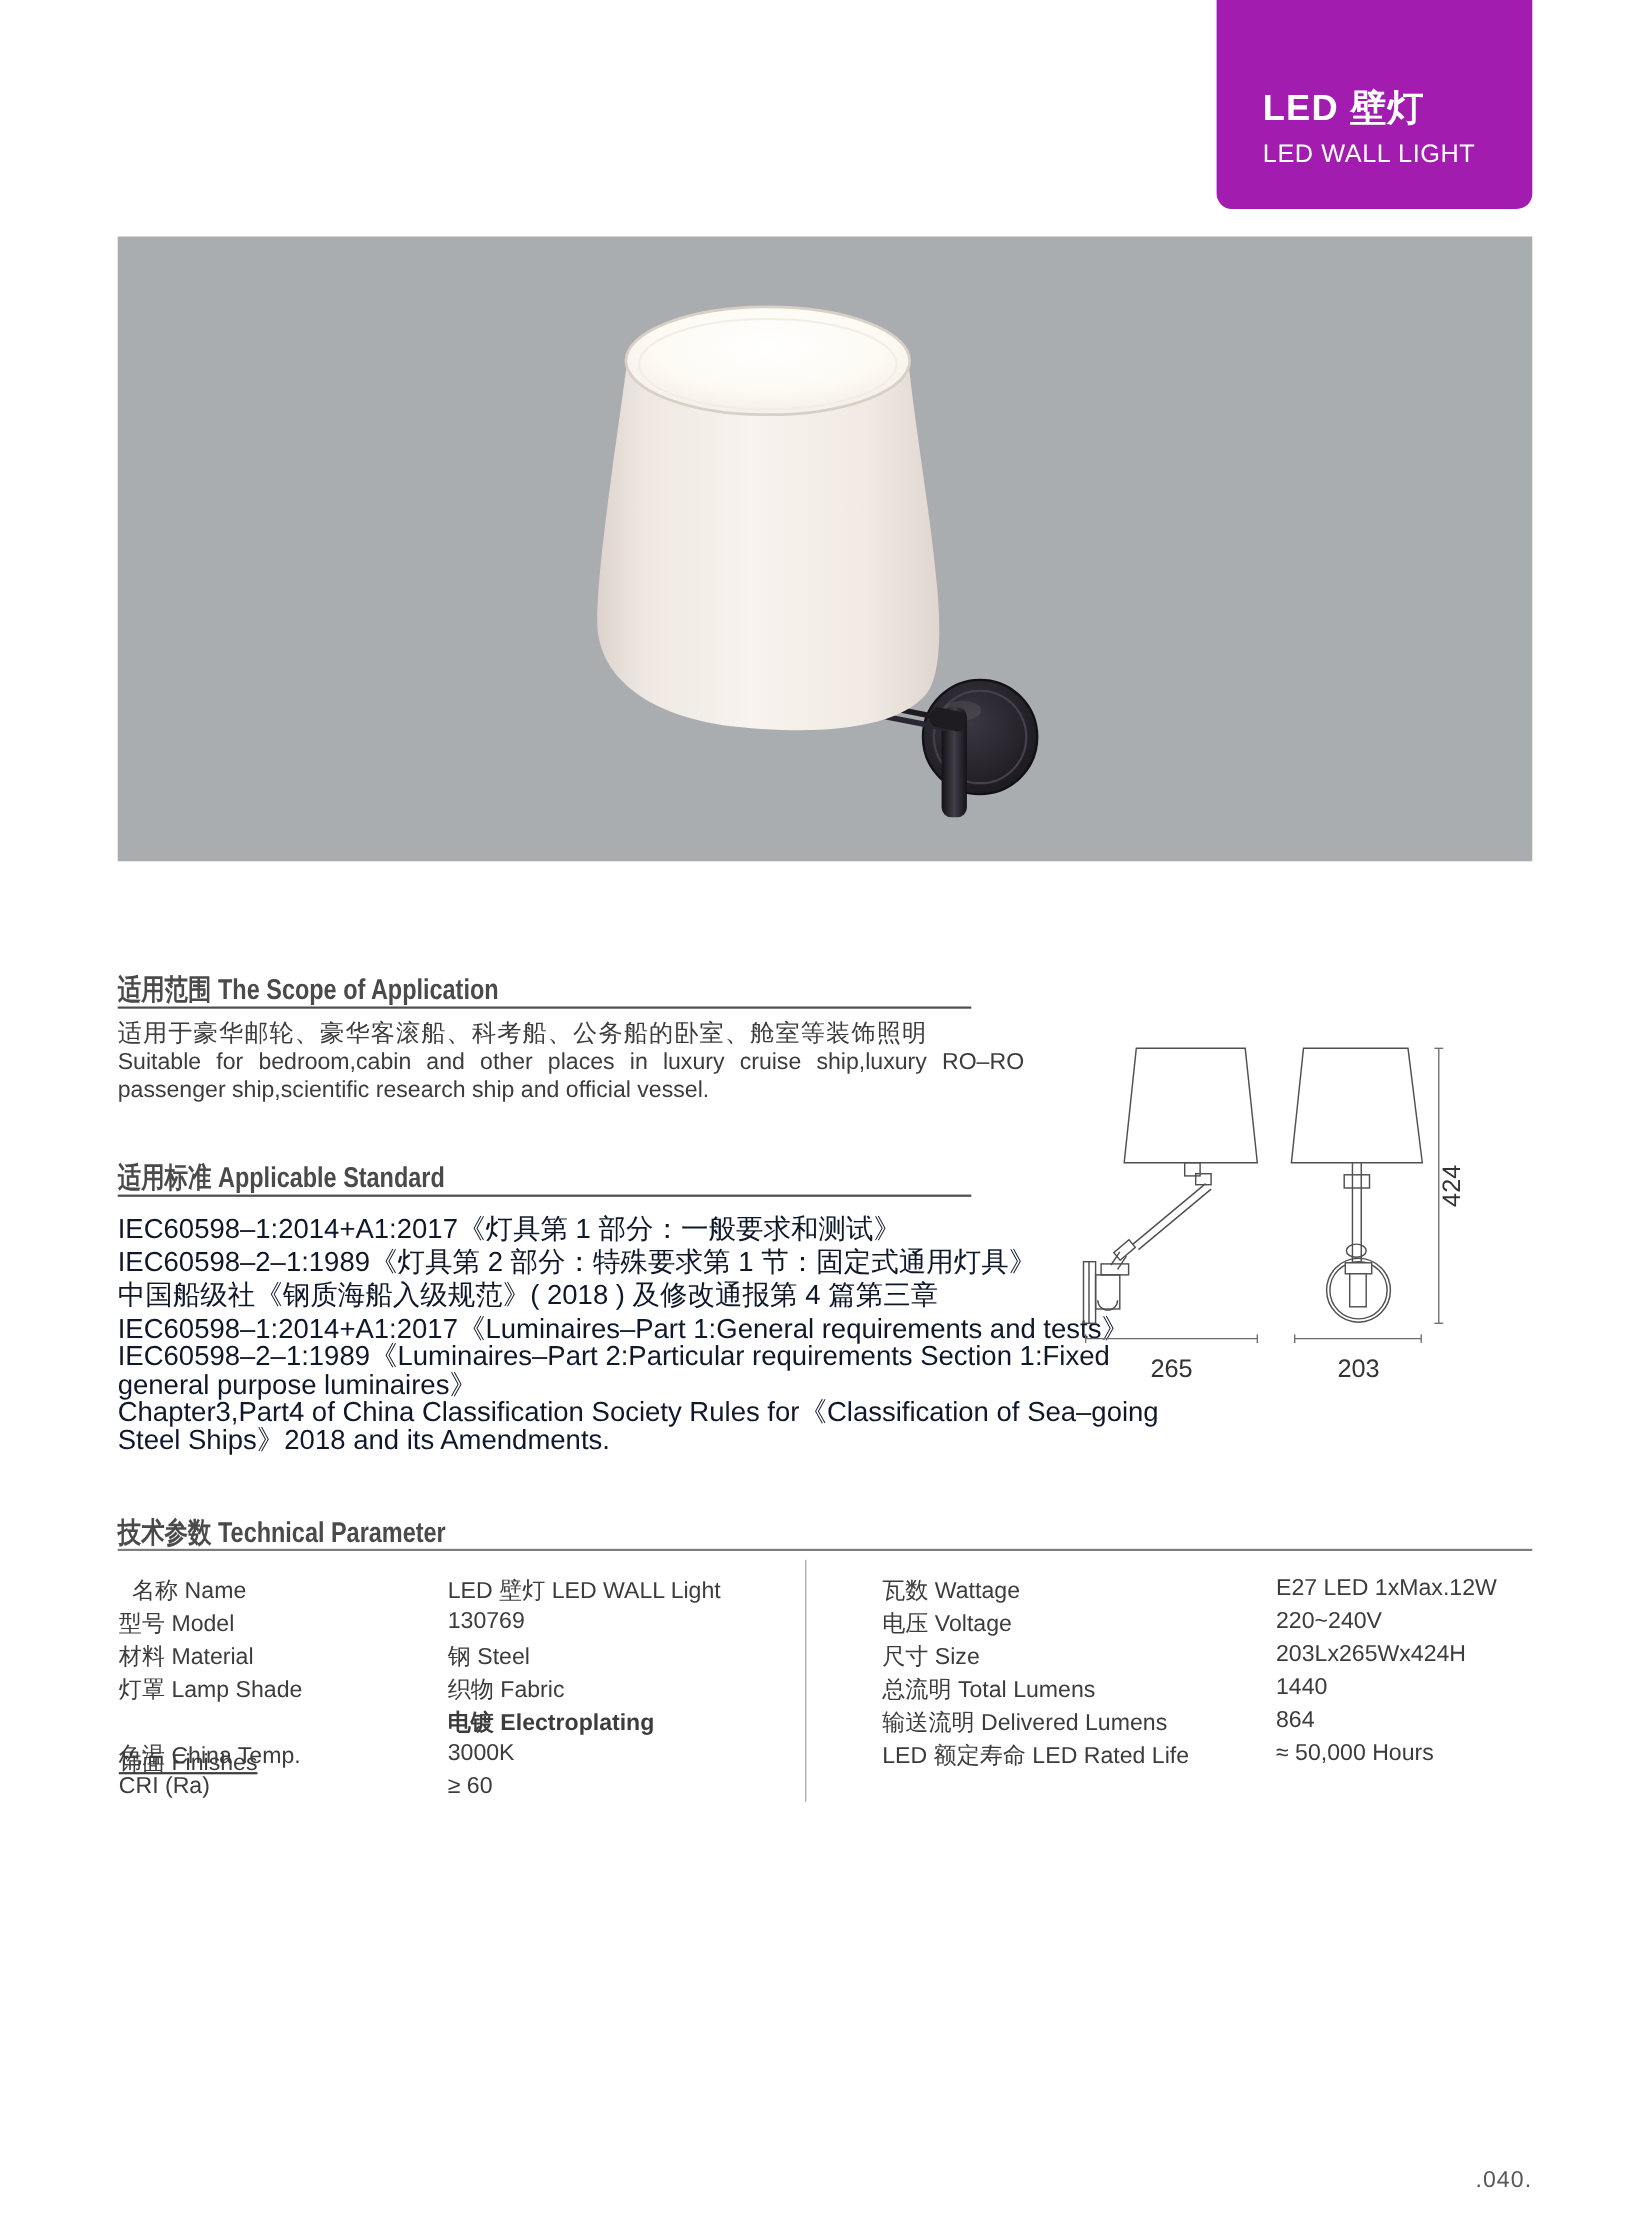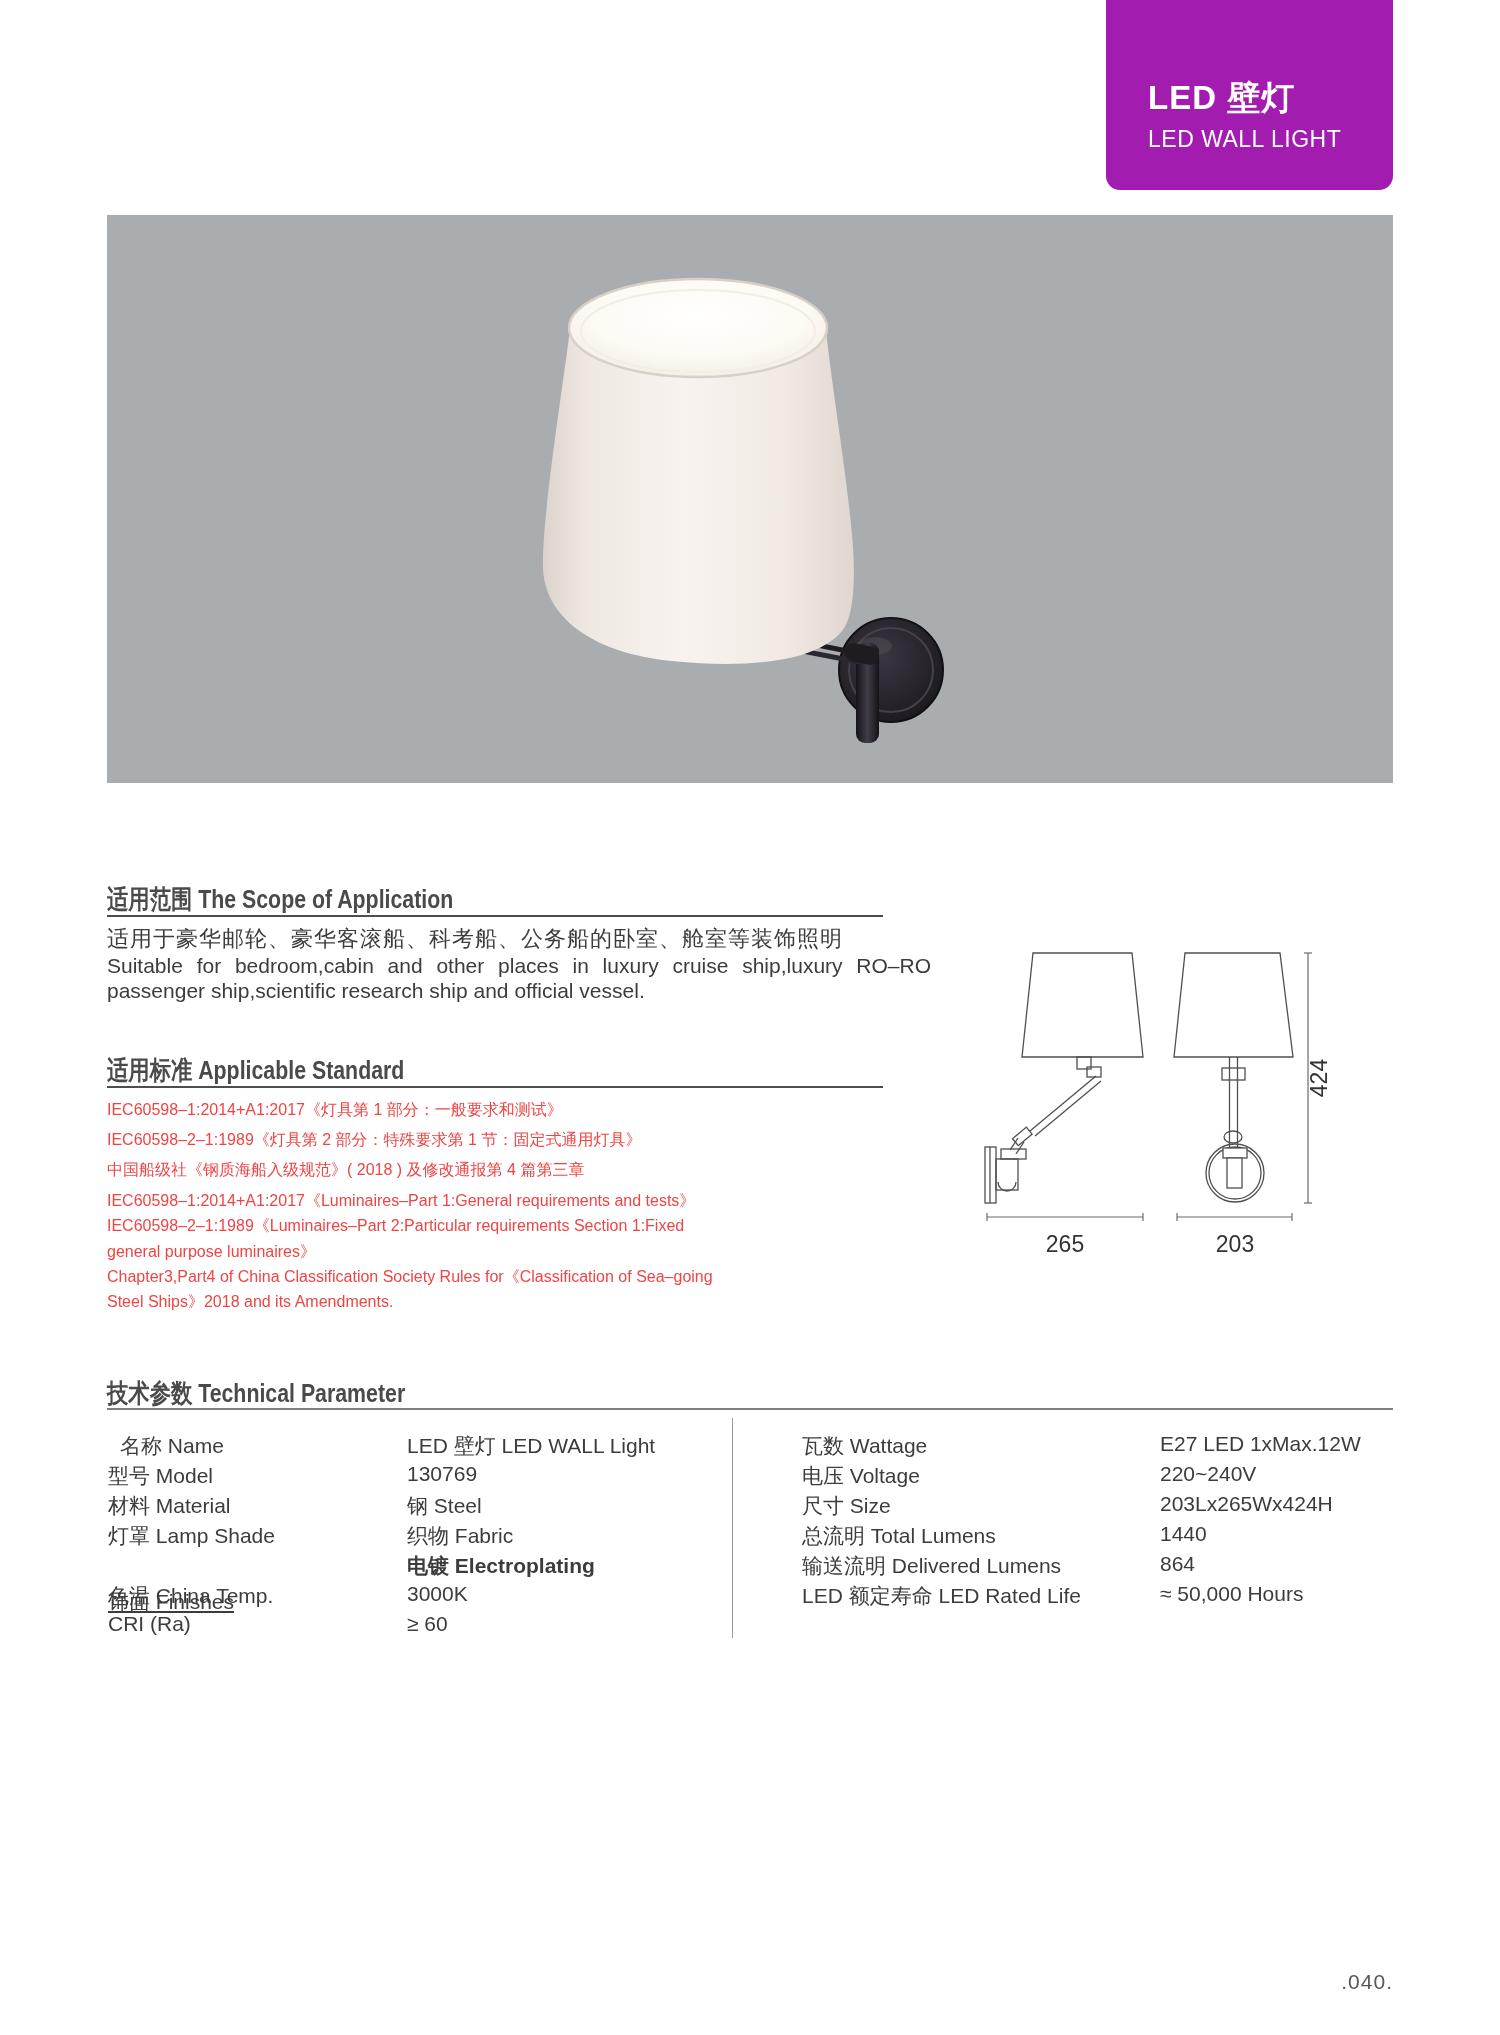--- a/index.html
+++ b/index.html
@@ -18,21 +18,21 @@
   .photo{left:107px;top:215px;width:1286px;height:568px;background:#A9ADB0;}
 
   
   .hdr{font-size:26px;font-weight:bold;color:#4a4a4a;white-space:nowrap;
        transform:scaleX(0.82);transform-origin:left center;}
   .rule-short{left:107px;width:776px;height:0;border-top:2px solid #4d4d4d;}
   .rule-full{left:107px;width:1286px;height:0;border-top:2px solid #7e7e7e;}
 
   .zh-line{left:107px;font-size:22px;color:#3c3c3c;white-space:nowrap;letter-spacing:1px;}
   .en-par{left:107px;width:824px;font-size:21px;line-height:25px;color:#3c3c3c;text-align:justify;}
-  .std-line{left:107px;font-size:16px;color:#ef4444;white-space:nowrap;}
+  .std-line{left:107px;font-size:25px;color:#0f172a;white-space:nowrap;}
 
   
   .t-label-l{left:108px;font-size:21px;white-space:nowrap;}
   .t-value-l{left:407px;font-size:21px;white-space:nowrap;}
   .t-label-r{left:802px;font-size:21px;white-space:nowrap;text-align:right;}
   .t-value-r{left:1160px;font-size:21px;white-space:nowrap;}
   .v-divider{left:732px;top:1418px;width:0;height:220px;border-left:1.5px solid #9a9a9a;}
 
   .pageno{left:1230px;top:1970px;width:163px;text-align:right;font-size:21px;color:#58585a;letter-spacing:1px;}
 

